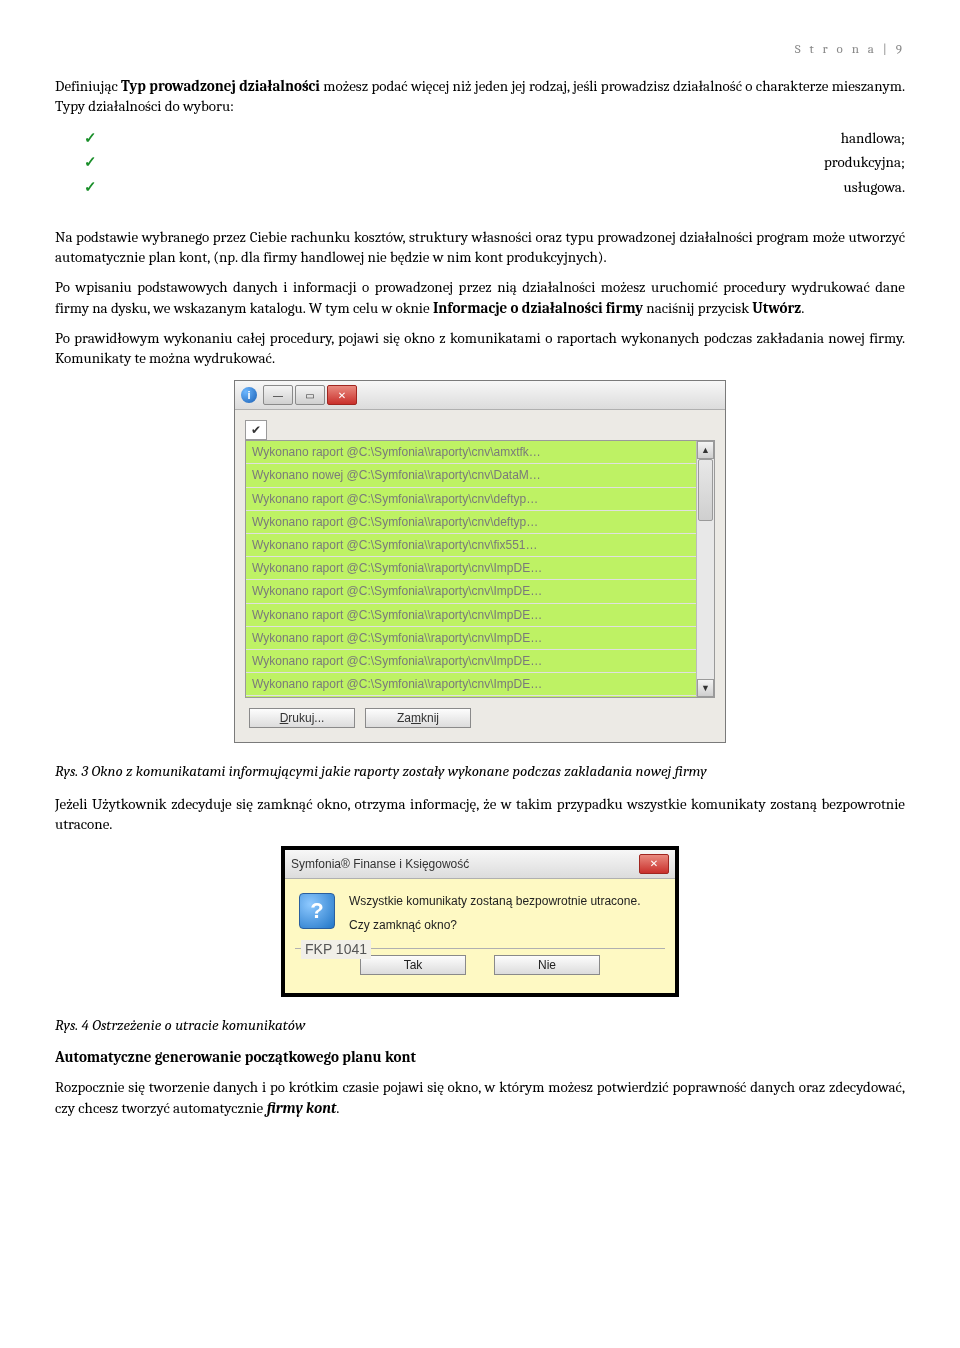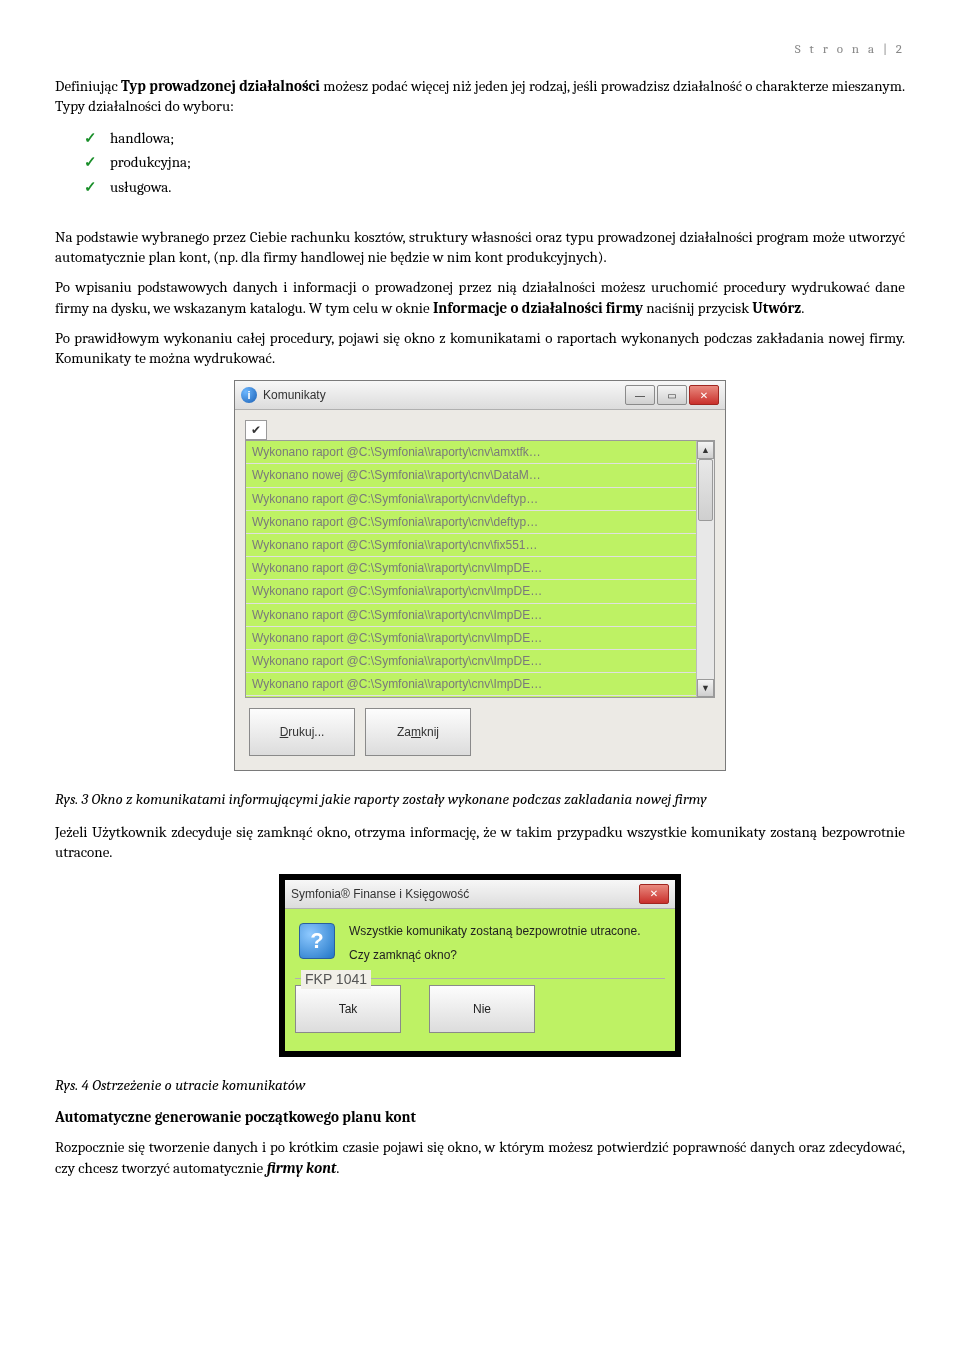--- a/index.html
+++ b/index.html
@@ -21,20 +21,21 @@
     margin-bottom: 18px;
   }
   .para {
     text-align: justify;
     margin: 10px 0;
   }
   .checklist {
     list-style: none;
     padding-left: 55px;
     margin: 8px 0 28px 0;
+    text-align: right;
   }
   .checklist li {
     position: relative;
     padding: 2px 0;
   }
   .checklist li::before {
     content: "✓";
     position: absolute;
     left: -26px;
     color: #1a8f2a;
@@ -127,34 +128,34 @@
     position:absolute; top:0; left:1px; right:1px; height:60px;
     background:linear-gradient(#e8e8e8,#cfcfcf);
     border:1px solid #9a9a9a;
     border-radius:2px;
   }
   .button-row {
     display:flex; gap:10px; padding:10px 4px 10px 4px;
   }
   .btn {
     min-width:80px;
-    padding:15px 12px;
+    padding:1px 12px;
     border:1px solid #8a8a8a;
     background:linear-gradient(#fdfdfd,#dcdcdc);
     font-family:Tahoma, sans-serif;
     font-size:12px;
     text-align:center;
   }
   .btn u { text-decoration: underline; }
 
   
   .msgbox {
     width: 390px;
-    border: 6px solid #000000;
-    background: #bef264;
+    border: 4px solid #000000;
+    background: #fef9c3;
     font-family: Tahoma, Verdana, sans-serif;
     font-size: 12px;
     color:#222;
   }
   .msgbox .titlebar { padding: 4px 6px; }
   .msgbox .titlebar .title { font-size:12px; color:#333; }
   .msgbody {
     display:flex;
     padding: 14px 14px 6px 14px;
     gap: 14px;
@@ -177,38 +178,39 @@
   .fkp-frame .lbl {
     position:absolute;
     top:-9px; left:6px;
     background:#f1efe8;
     padding:0 4px;
     font-size:14px;
     color:#555;
   }
   .msg-buttons {
     display:flex;
+    justify-content:center;
     gap:28px;
     padding: 4px 0 12px 0;
   }
 
   .caption {
     font-style: italic;
     text-align: justify;
     margin: 6px 0 12px 0;
   }
   .section-head {
     font-weight: bold;
     margin: 10px 0 6px 0;
   }
 </style>
 </head>
 <body>
 
-<div class="page-header">S t r o n a  | 2</div>
+<div class="page-header">S t r o n a  | 9</div>
 
 <p class="para">
   <span>Definiując </span><b>Typ prowadzonej działalności</b><span> możesz podać więcej niż jeden jej rodzaj, jeśli prowadzisz działalność o charakterze mieszanym. Typy działalności do wyboru:</span>
 </p>
 
 <ul class="checklist">
   <li>handlowa;</li>
   <li>produkcyjna;</li>
   <li>usługowa.</li>
 </ul>
@@ -218,21 +220,20 @@
 <p class="para">
   <span>Po wpisaniu podstawowych danych i informacji o prowadzonej przez nią działalności możesz uruchomić procedury wydrukować dane firmy na dysku, we wskazanym katalogu. W tym celu w oknie </span><b>Informacje o działalności firmy</b><span> naciśnij przycisk </span><b>Utwórz</b><span>.</span>
 </p>
 
 <p class="para">Po prawidłowym wykonaniu całej procedury, pojawi się okno z komunikatami o raportach wykonanych podczas zakładania nowej firmy. Komunikaty te można wydrukować.</p>
 
 <div class="win-wrap">
   <div class="window">
     <div class="titlebar">
       <span class="ticon">i</span>
-      <span class="title">Komunikaty</span>
       <div class="winbtns">
         <div class="winbtn">—</div>
         <div class="winbtn">▭</div>
         <div class="winbtn close">✕</div>
       </div>
     </div>
     <div class="window-inner">
       <div class="list-header">✔</div>
       <div class="list-box">
         <div class="list-rows">

